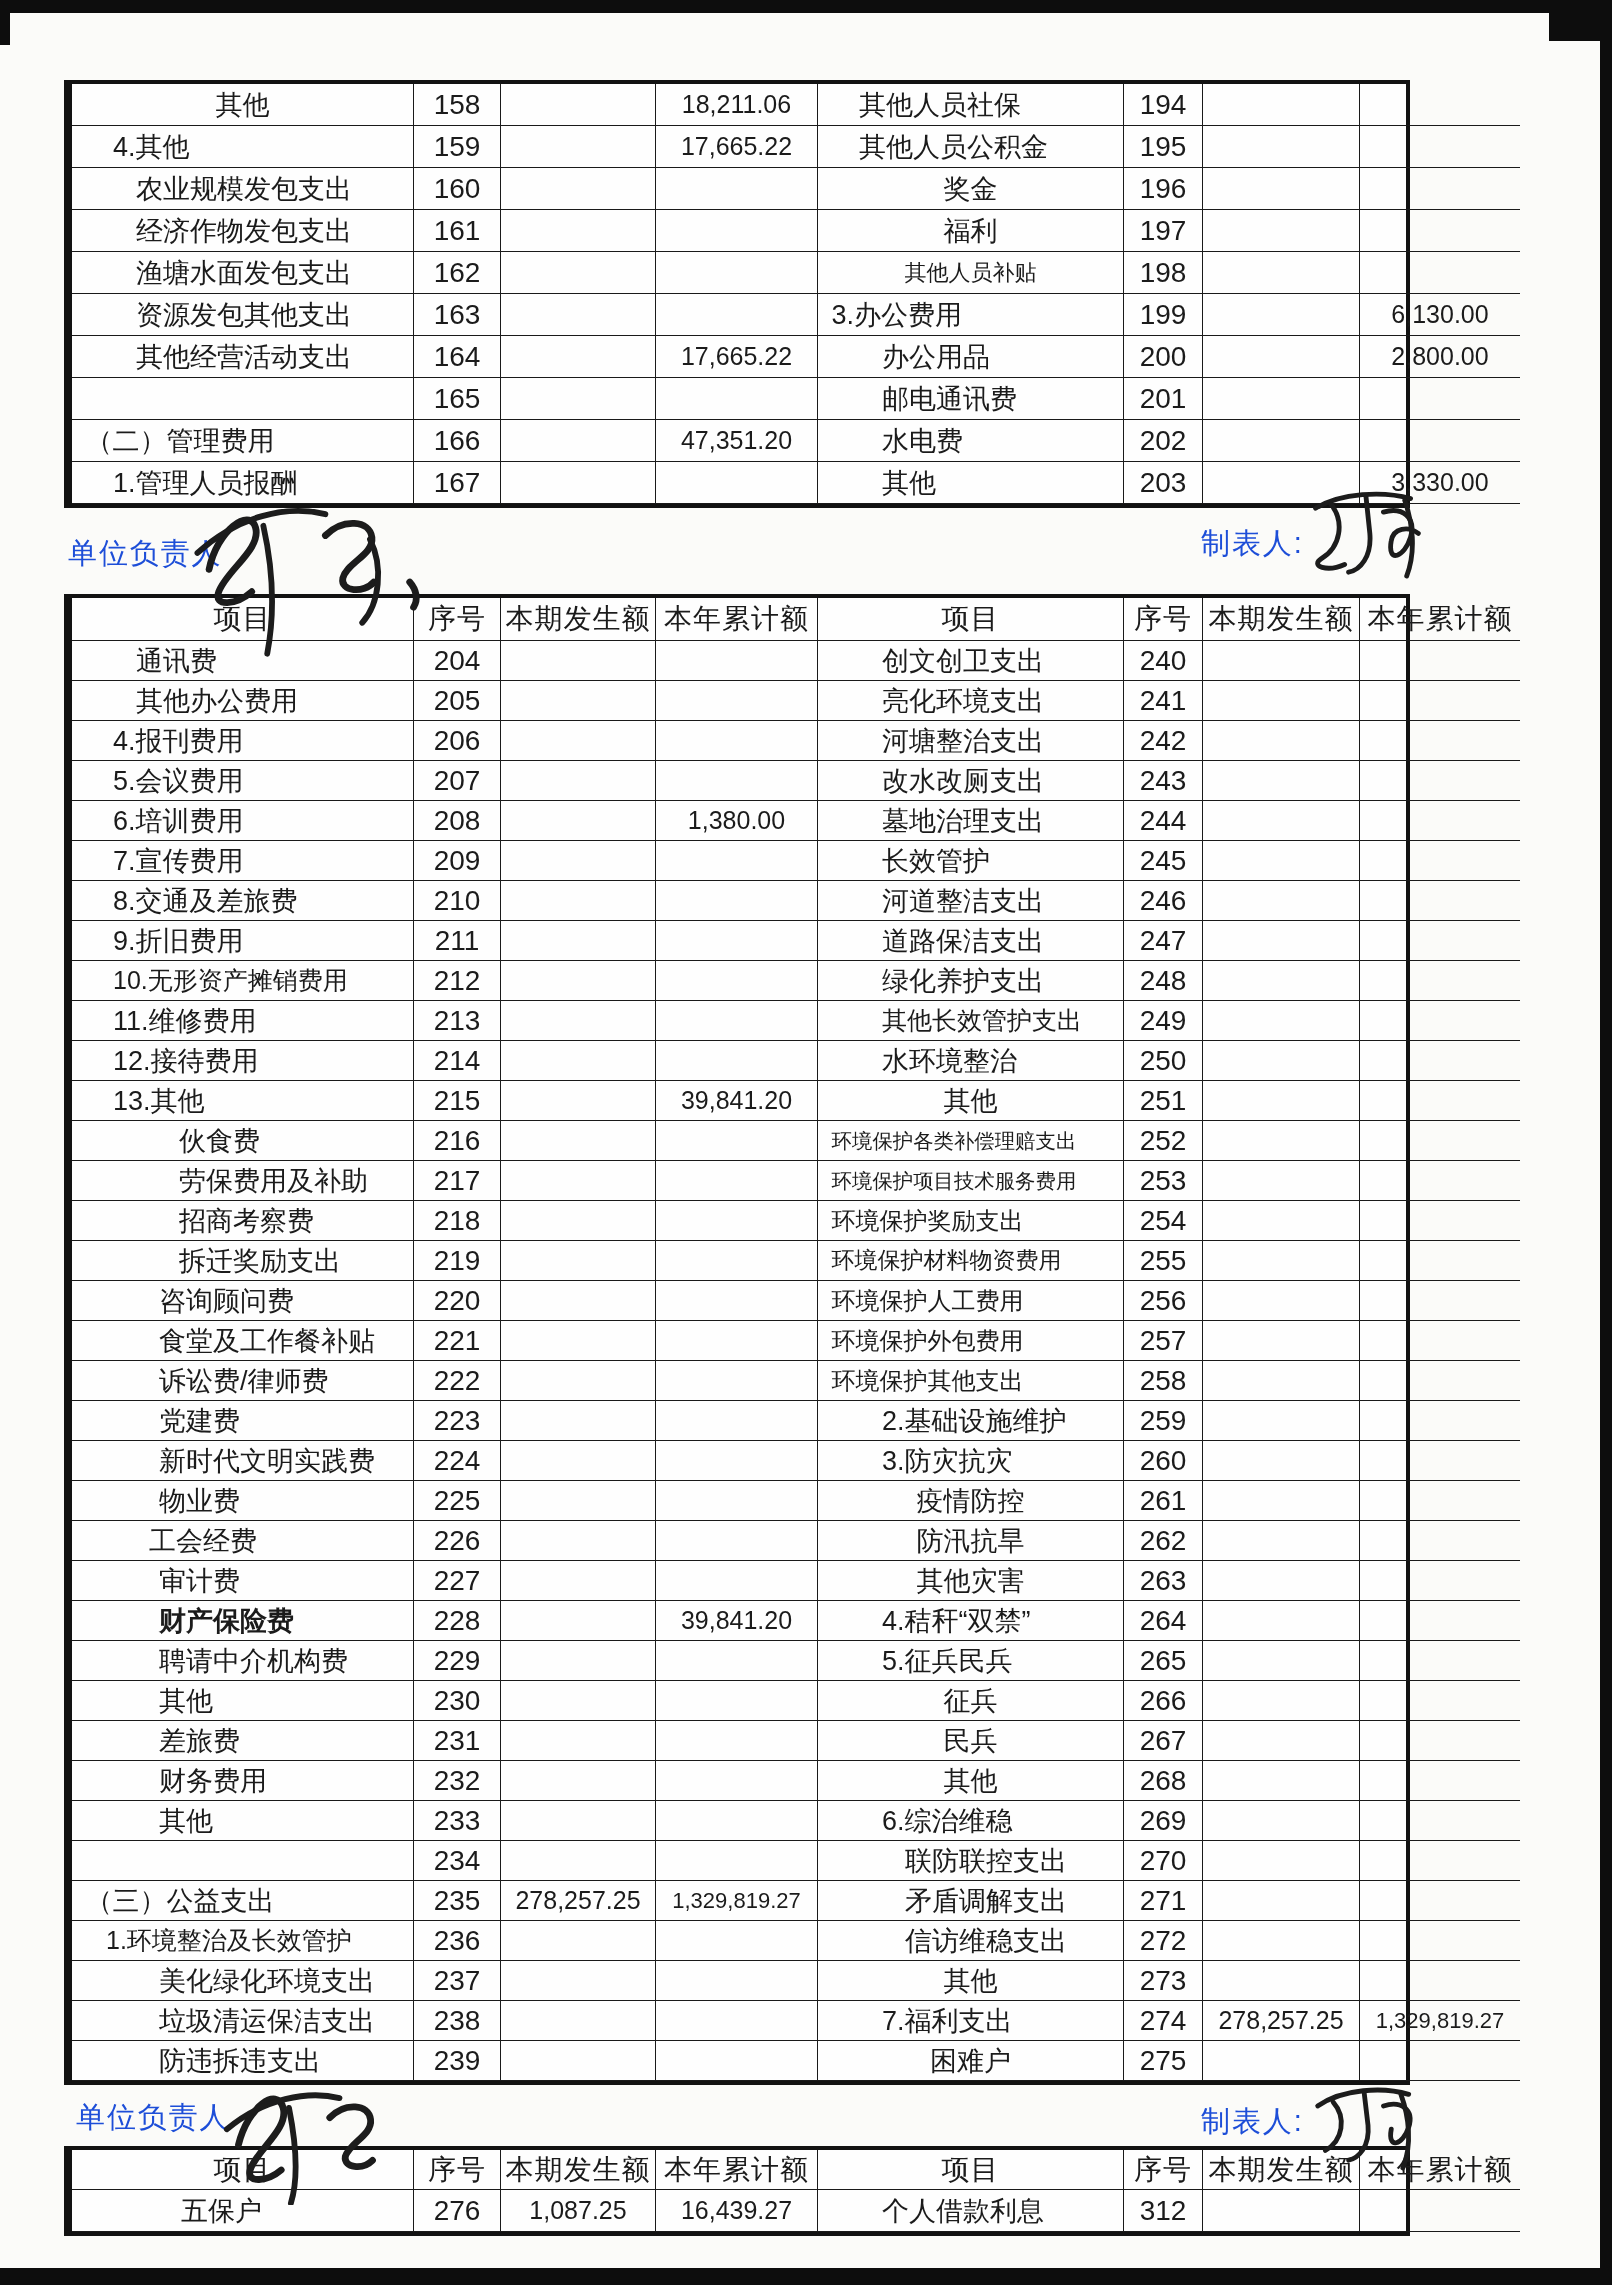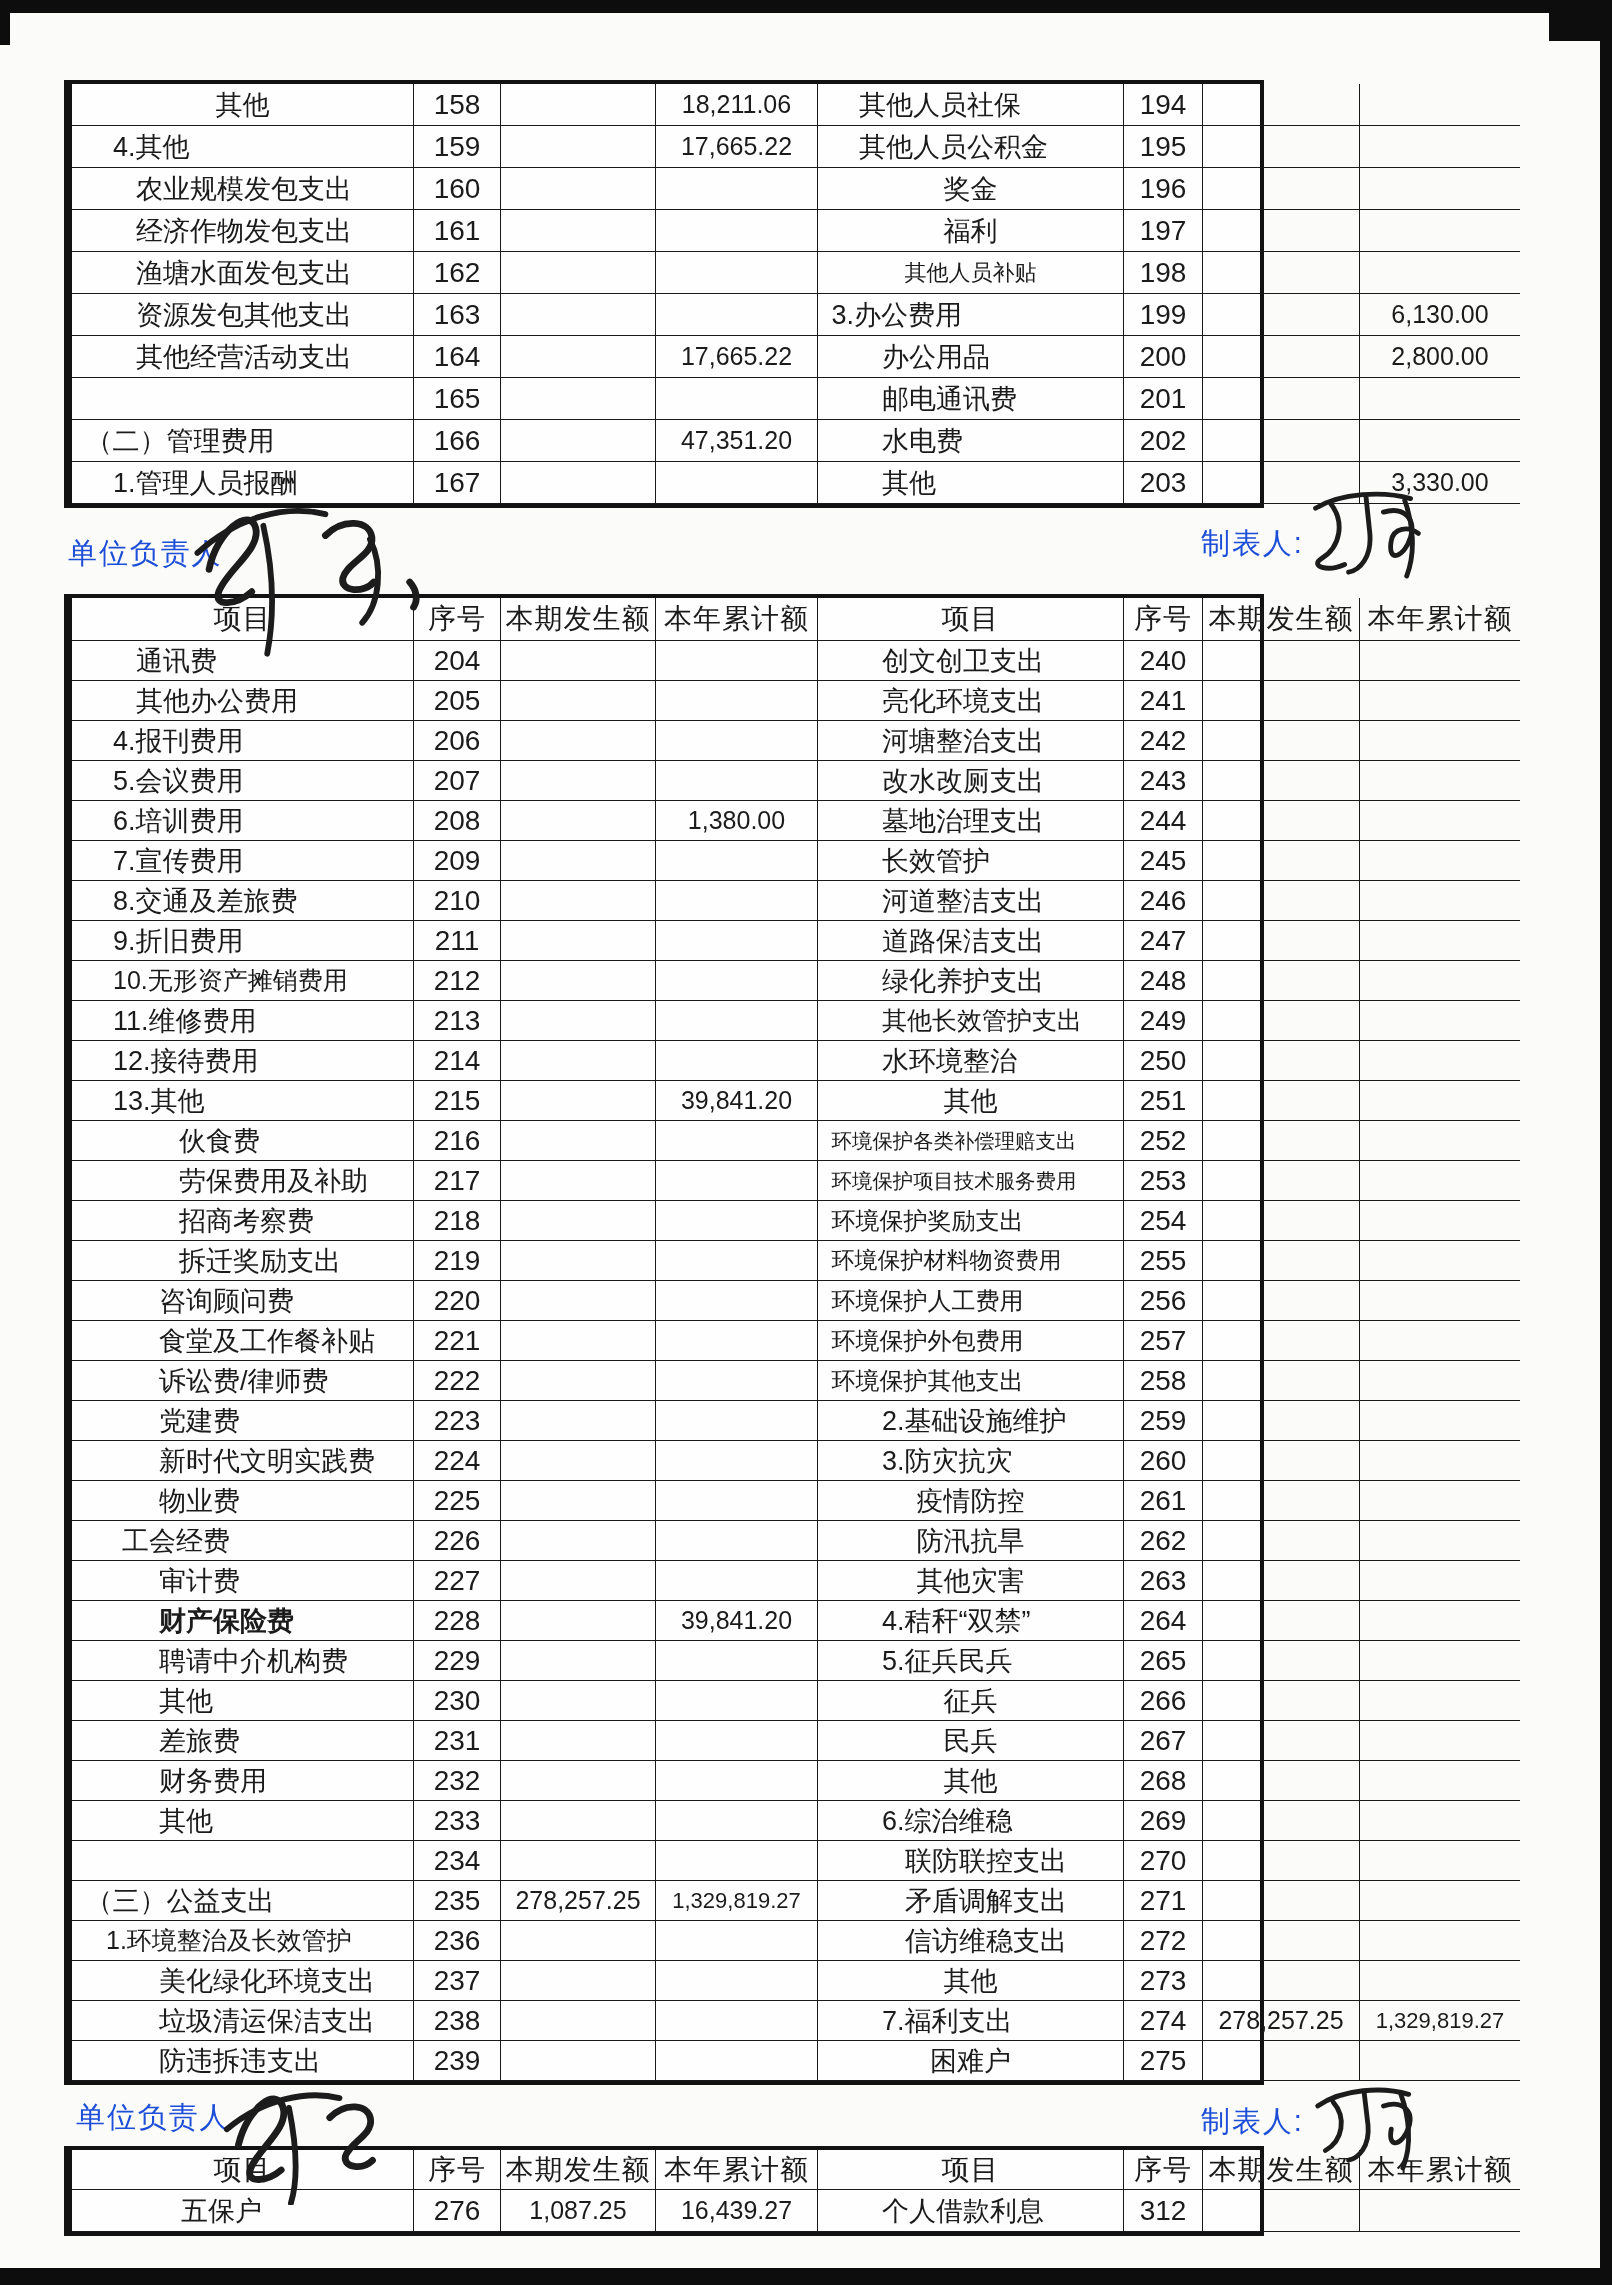--- a/index.html
+++ b/index.html
@@ -7,21 +7,21 @@
     width:1613px;height:2285px;position:relative;
     background:#fbfbf9;
     font-family:"Liberation Sans", sans-serif;
     color:#1b1b1b;
     overflow:hidden;
   }
   
   .art{position:absolute;background:#0d0d0d;z-index:5;}
   
   .tbl{
-    position:absolute;left:64px;width:1200px;
+    position:absolute;left:64px;width:1346px;
     display:grid;
     grid-template-columns:342px 87px 155px 162px 306px 79px 157px 160px;
     box-sizing:border-box;
     border:4.9px solid #121212;
     border-left:8.7px solid #121212;
     background:#fefefe;
     z-index:2;
   }
   .tbl-top{top:80px;grid-auto-rows:42px;}
   .tbl-mid{top:594px;grid-template-rows:43px;grid-auto-rows:40px;}
@@ -316,21 +316,21 @@
     <div class="cell ac"></div>
     <div class="cell ac"></div>
     <div class="cell ic" style="padding-left: 87px;">物业费</div>
     <div class="cell nc">225</div>
     <div class="cell ac"></div>
     <div class="cell ac"></div>
     <div class="cell ic tc">疫情防控</div>
     <div class="cell nc">261</div>
     <div class="cell ac"></div>
     <div class="cell ac"></div>
-    <div class="cell ic" style="padding-left: 50px;">工会经费</div>
+    <div class="cell ic" style="padding-left: 77px;">工会经费</div>
     <div class="cell nc">226</div>
     <div class="cell ac"></div>
     <div class="cell ac"></div>
     <div class="cell ic tc">防汛抗旱</div>
     <div class="cell nc">262</div>
     <div class="cell ac"></div>
     <div class="cell ac"></div>
     <div class="cell ic" style="padding-left: 87px;">审计费</div>
     <div class="cell nc">227</div>
     <div class="cell ac"></div>

